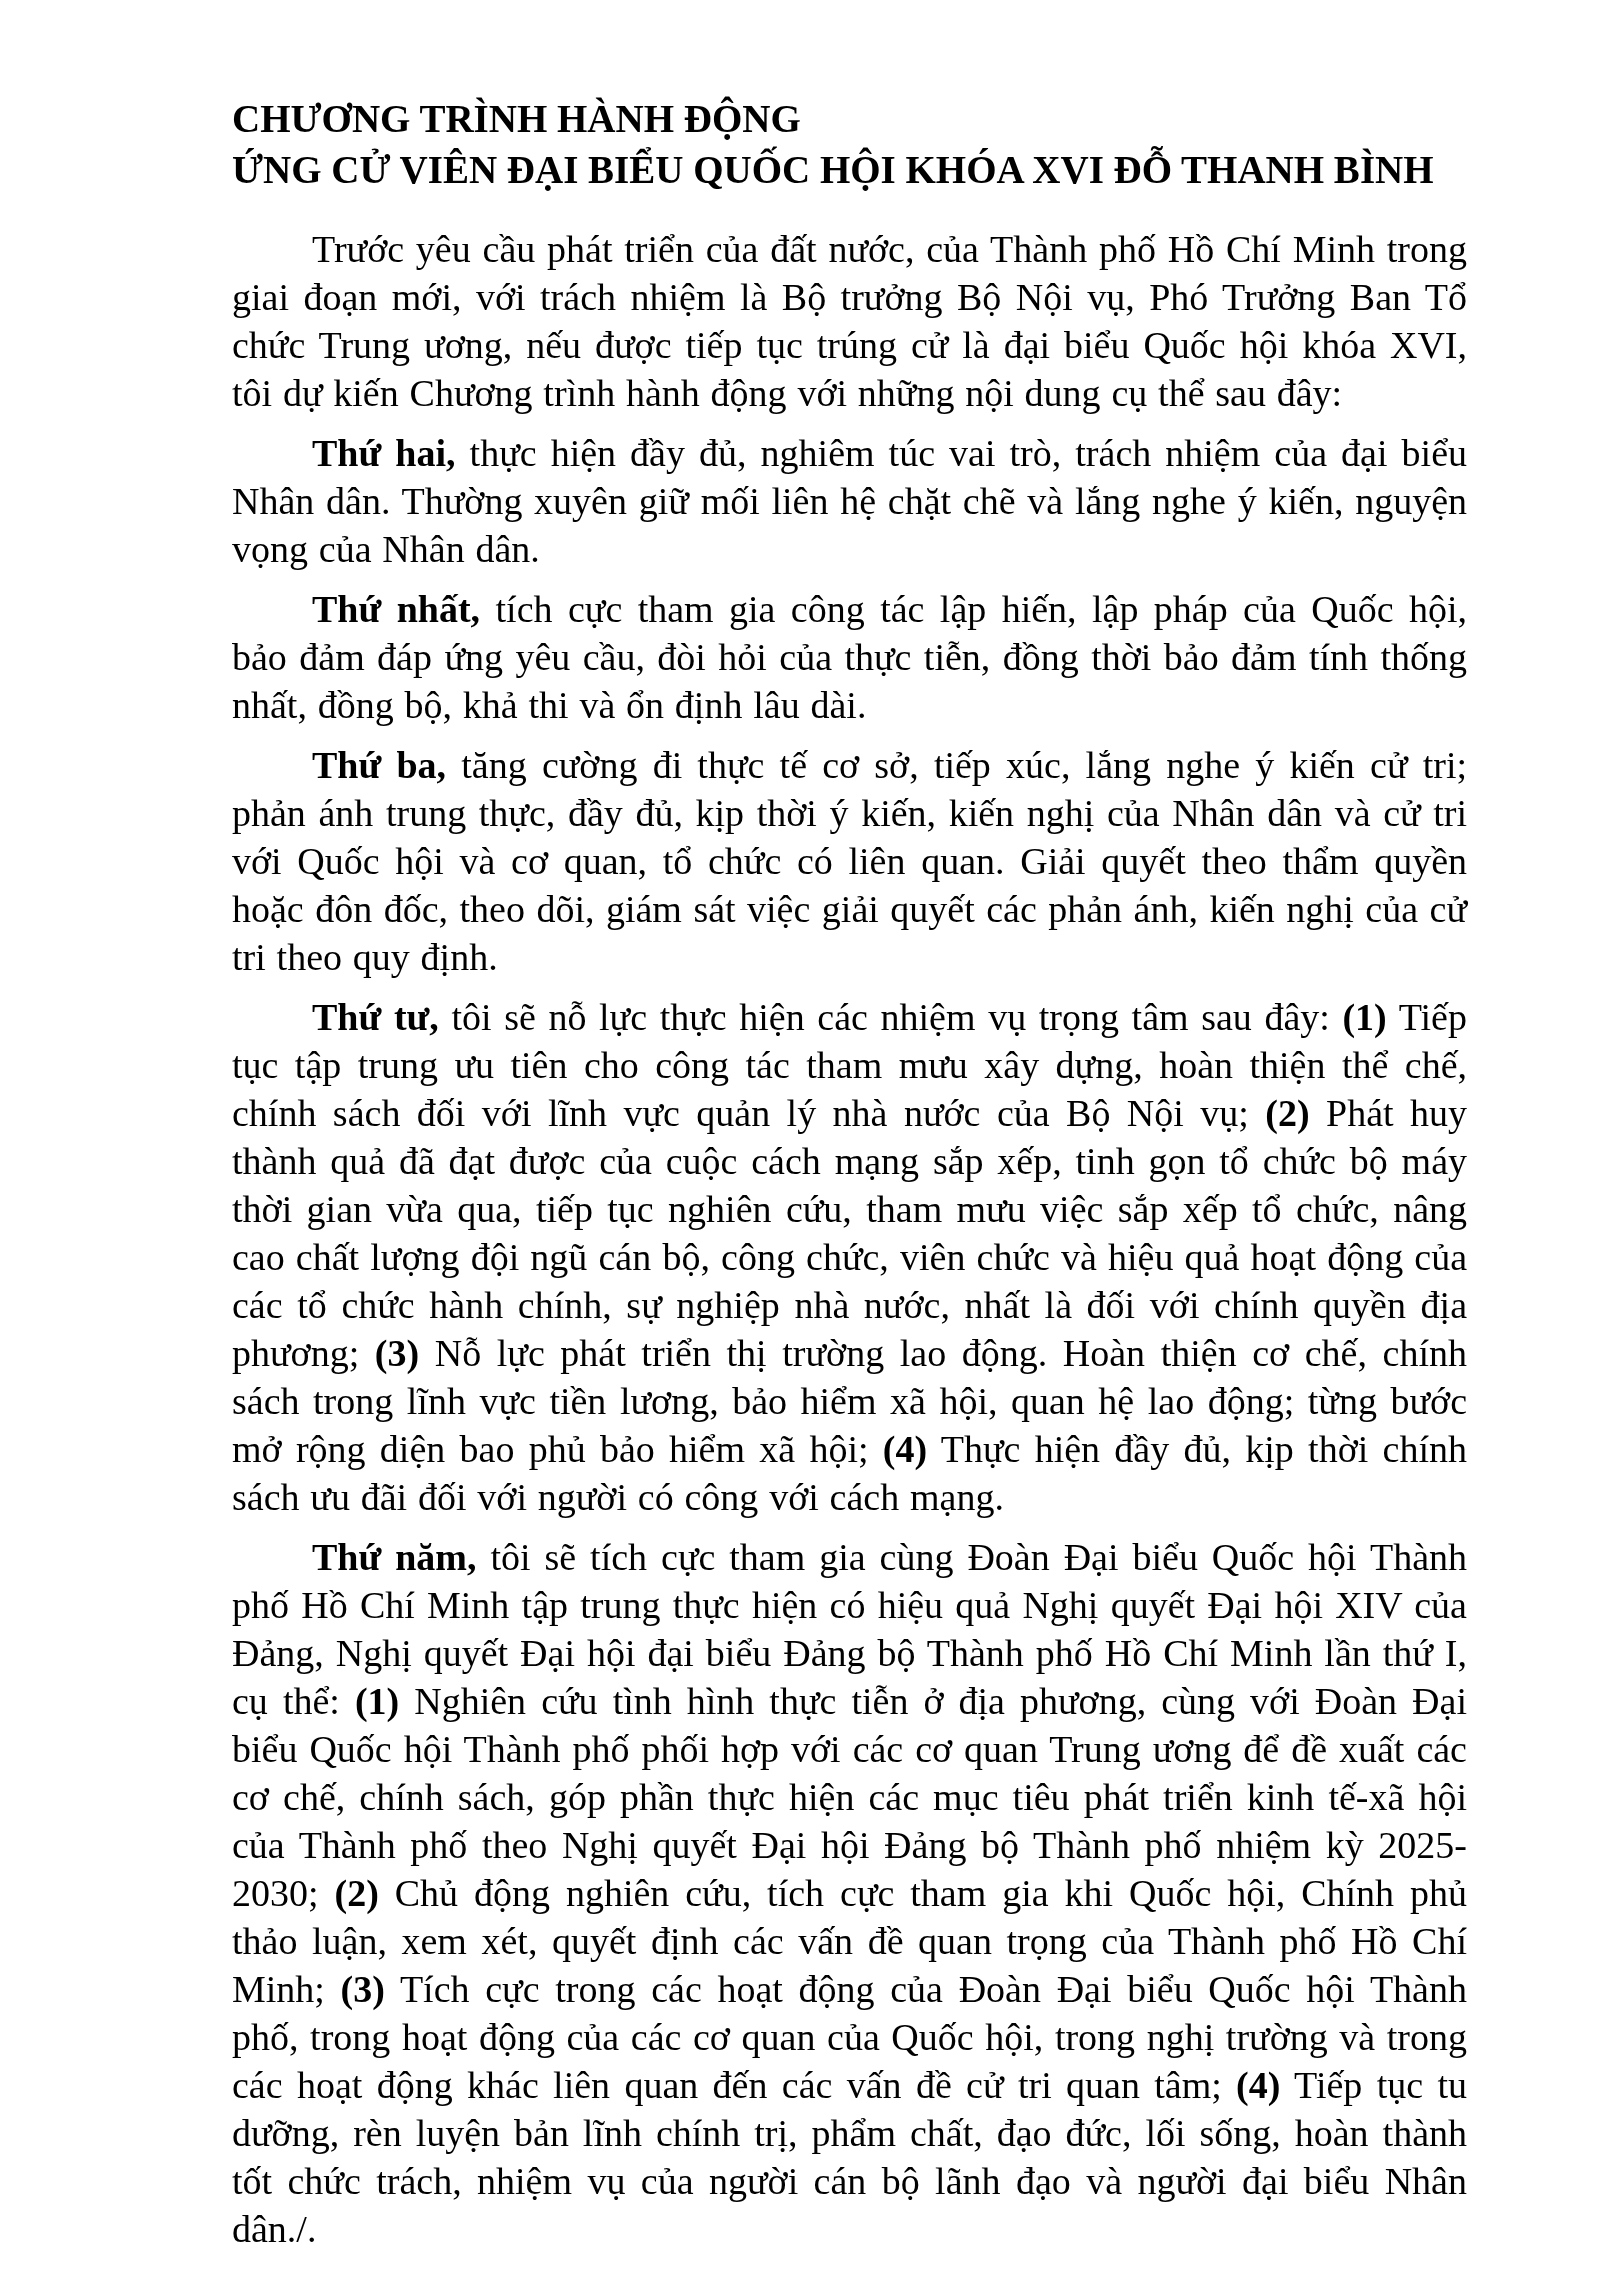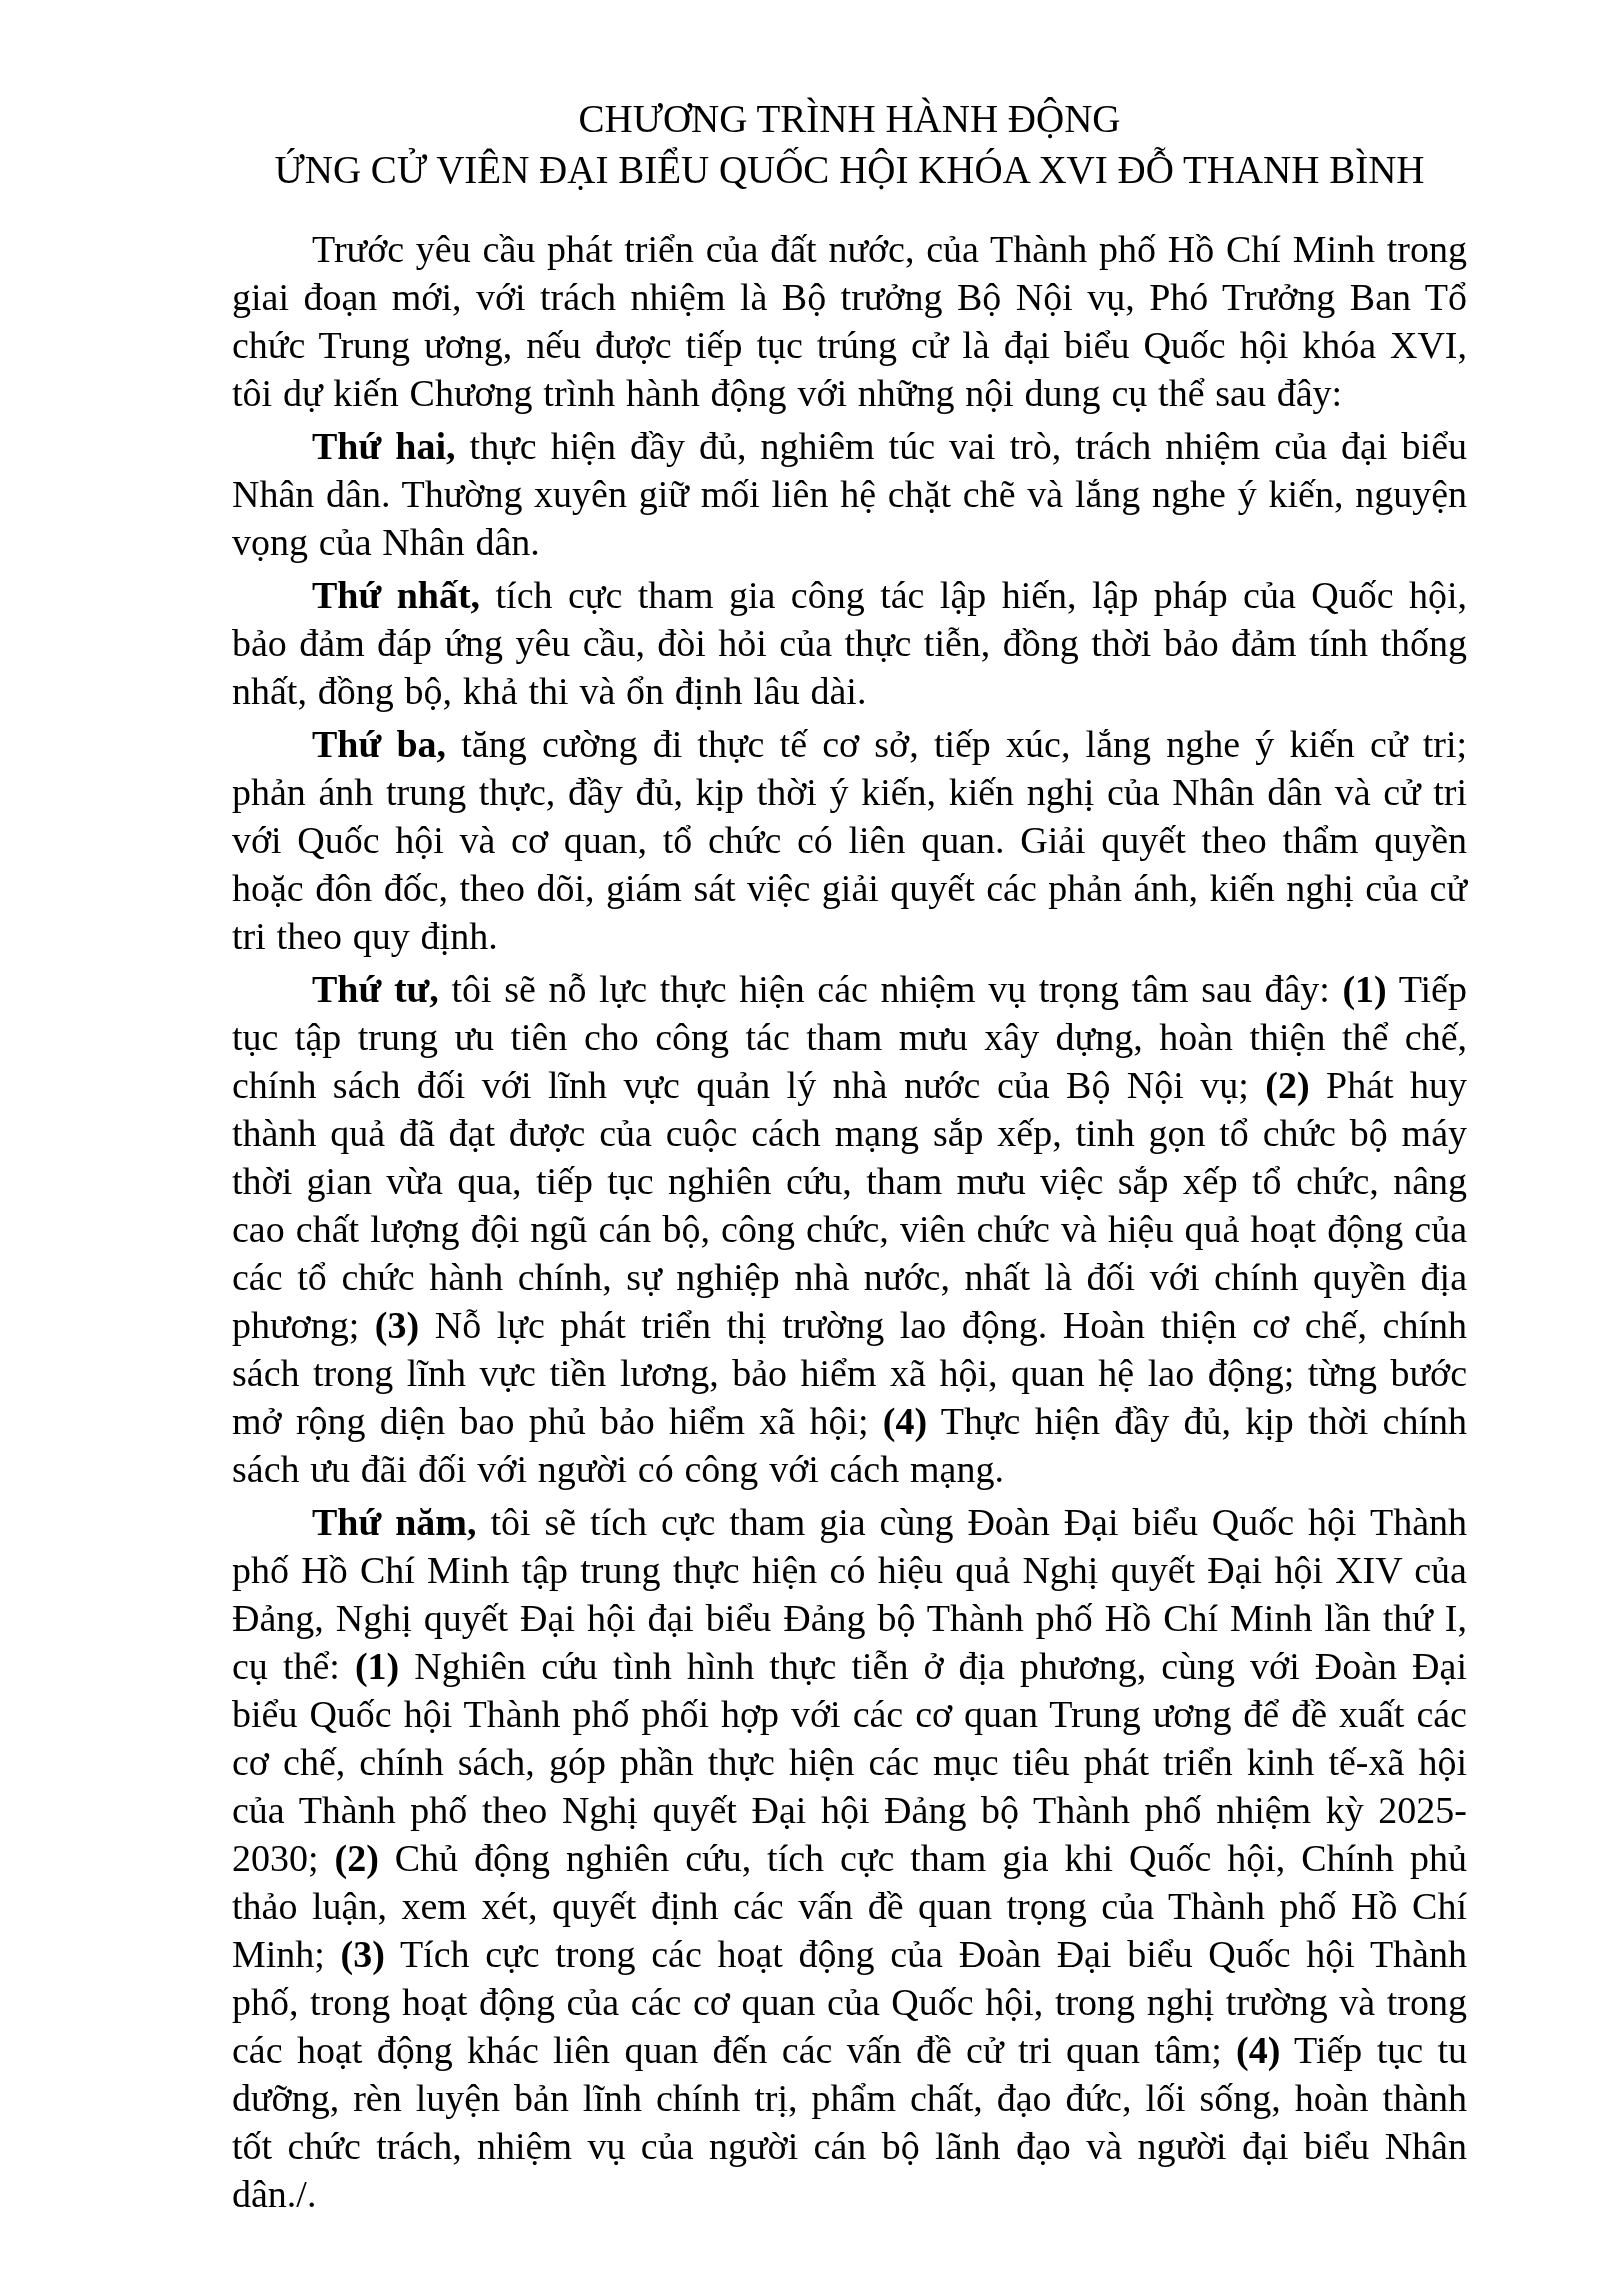--- a/index.html
+++ b/index.html
@@ -12,33 +12,33 @@
     width: 1623px;
     height: 2295px;
     box-sizing: border-box;
     background: #ffffff;
     color: #000000;
     padding: 93px 156px 0 232px;
     font-family: "Liberation Serif", "DejaVu Serif", serif;
     overflow: hidden;
   }
   .doc-title {
-    text-align: center;
-    font-weight: normal;
+    text-align: left;
+    font-weight: bold;
   }
   .doc-title .title-line {
     font-size: 39px;
     line-height: 51px;
     white-space: nowrap;
   }
   .doc-body {
     margin-top: 30px;
   }
   .doc-body p.para {
-    margin: 5px 0 0 0;
+    margin: 12px 0 0 0;
     font-size: 38px;
     line-height: 48px;
     text-align: justify;
     text-indent: 80px;
     word-spacing: 1.3px;
   }
   .doc-body p.para b {
     font-weight: bold;
   }
 </style>

